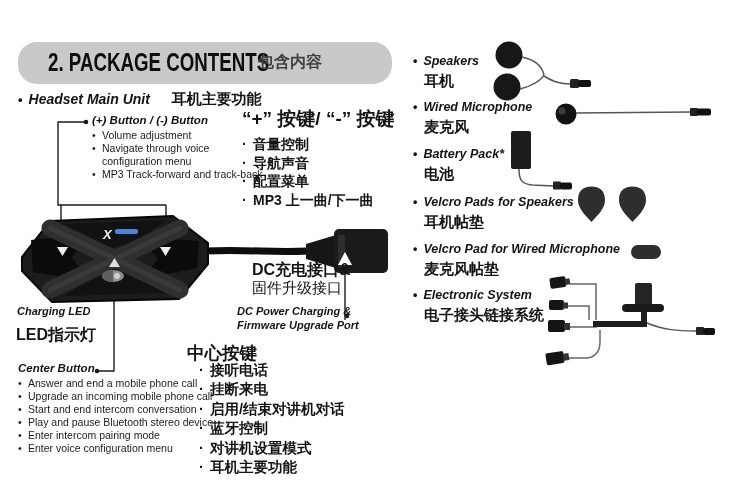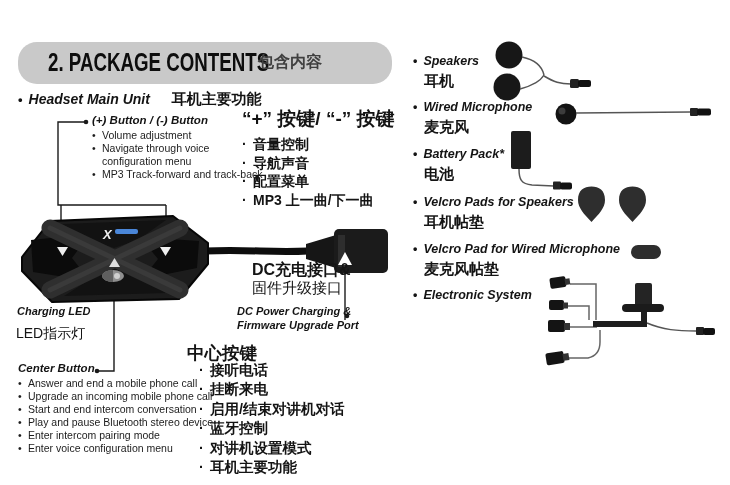--- a/index.html
+++ b/index.html
@@ -28,21 +28,21 @@
 
   
   .pm-zh{position:absolute;left:242px;top:106px;}
   .pmzh-title{font-size:19px;font-weight:bold;white-space:nowrap;}
   .zh-item{position:relative;padding-left:11px;font-size:14px;font-weight:bold;line-height:18.6px;white-space:nowrap;}
   .zh-item .zb{position:absolute;left:0;top:0;}
   .pm-zh .zh-list{margin-top:3px;}
 
   
   .led-en{position:absolute;left:17px;top:305px;font-size:11px;font-weight:bold;font-style:italic;white-space:nowrap;}
-  .led-zh{position:absolute;left:16px;top:325px;font-size:14px;font-weight:400;white-space:nowrap;}
+  .led-zh{position:absolute;left:16px;top:325px;font-size:16px;font-weight:700;white-space:nowrap;}
 
   
   .dc-zh1{position:absolute;left:252px;top:260px;font-size:16px;font-weight:bold;white-space:nowrap;}
   .dc-zh2{position:absolute;left:252px;top:279px;font-size:15px;font-weight:normal;white-space:nowrap;}
   .dc-en1{position:absolute;left:237px;top:305px;font-size:11px;font-weight:bold;font-style:italic;white-space:nowrap;}
   .dc-en2{position:absolute;left:237px;top:319px;font-size:11px;font-weight:bold;font-style:italic;white-space:nowrap;}
 
   
   .cb-zh-title{position:absolute;left:187px;top:341px;font-size:17.5px;font-weight:bold;white-space:nowrap;}
   .cb-zh{position:absolute;left:199px;top:361px;}
@@ -260,15 +260,16 @@
   <div class="pkg pkg4">
     <div class="en"><span class="eb">•</span><span>Velcro Pads for Speakers</span></div>
     <div class="zh">耳机帖垫</div>
   </div>
   <div class="pkg pkg5">
     <div class="en"><span class="eb">•</span><span>Velcro Pad for Wired Microphone</span></div>
     <div class="zh">麦克风帖垫</div>
   </div>
   <div class="pkg pkg6">
     <div class="en"><span class="eb">•</span><span>Electronic System</span></div>
+    <div class="zh">电子接头链接系统</div>
   </div>
 
 </div>
 
 </body></html>

